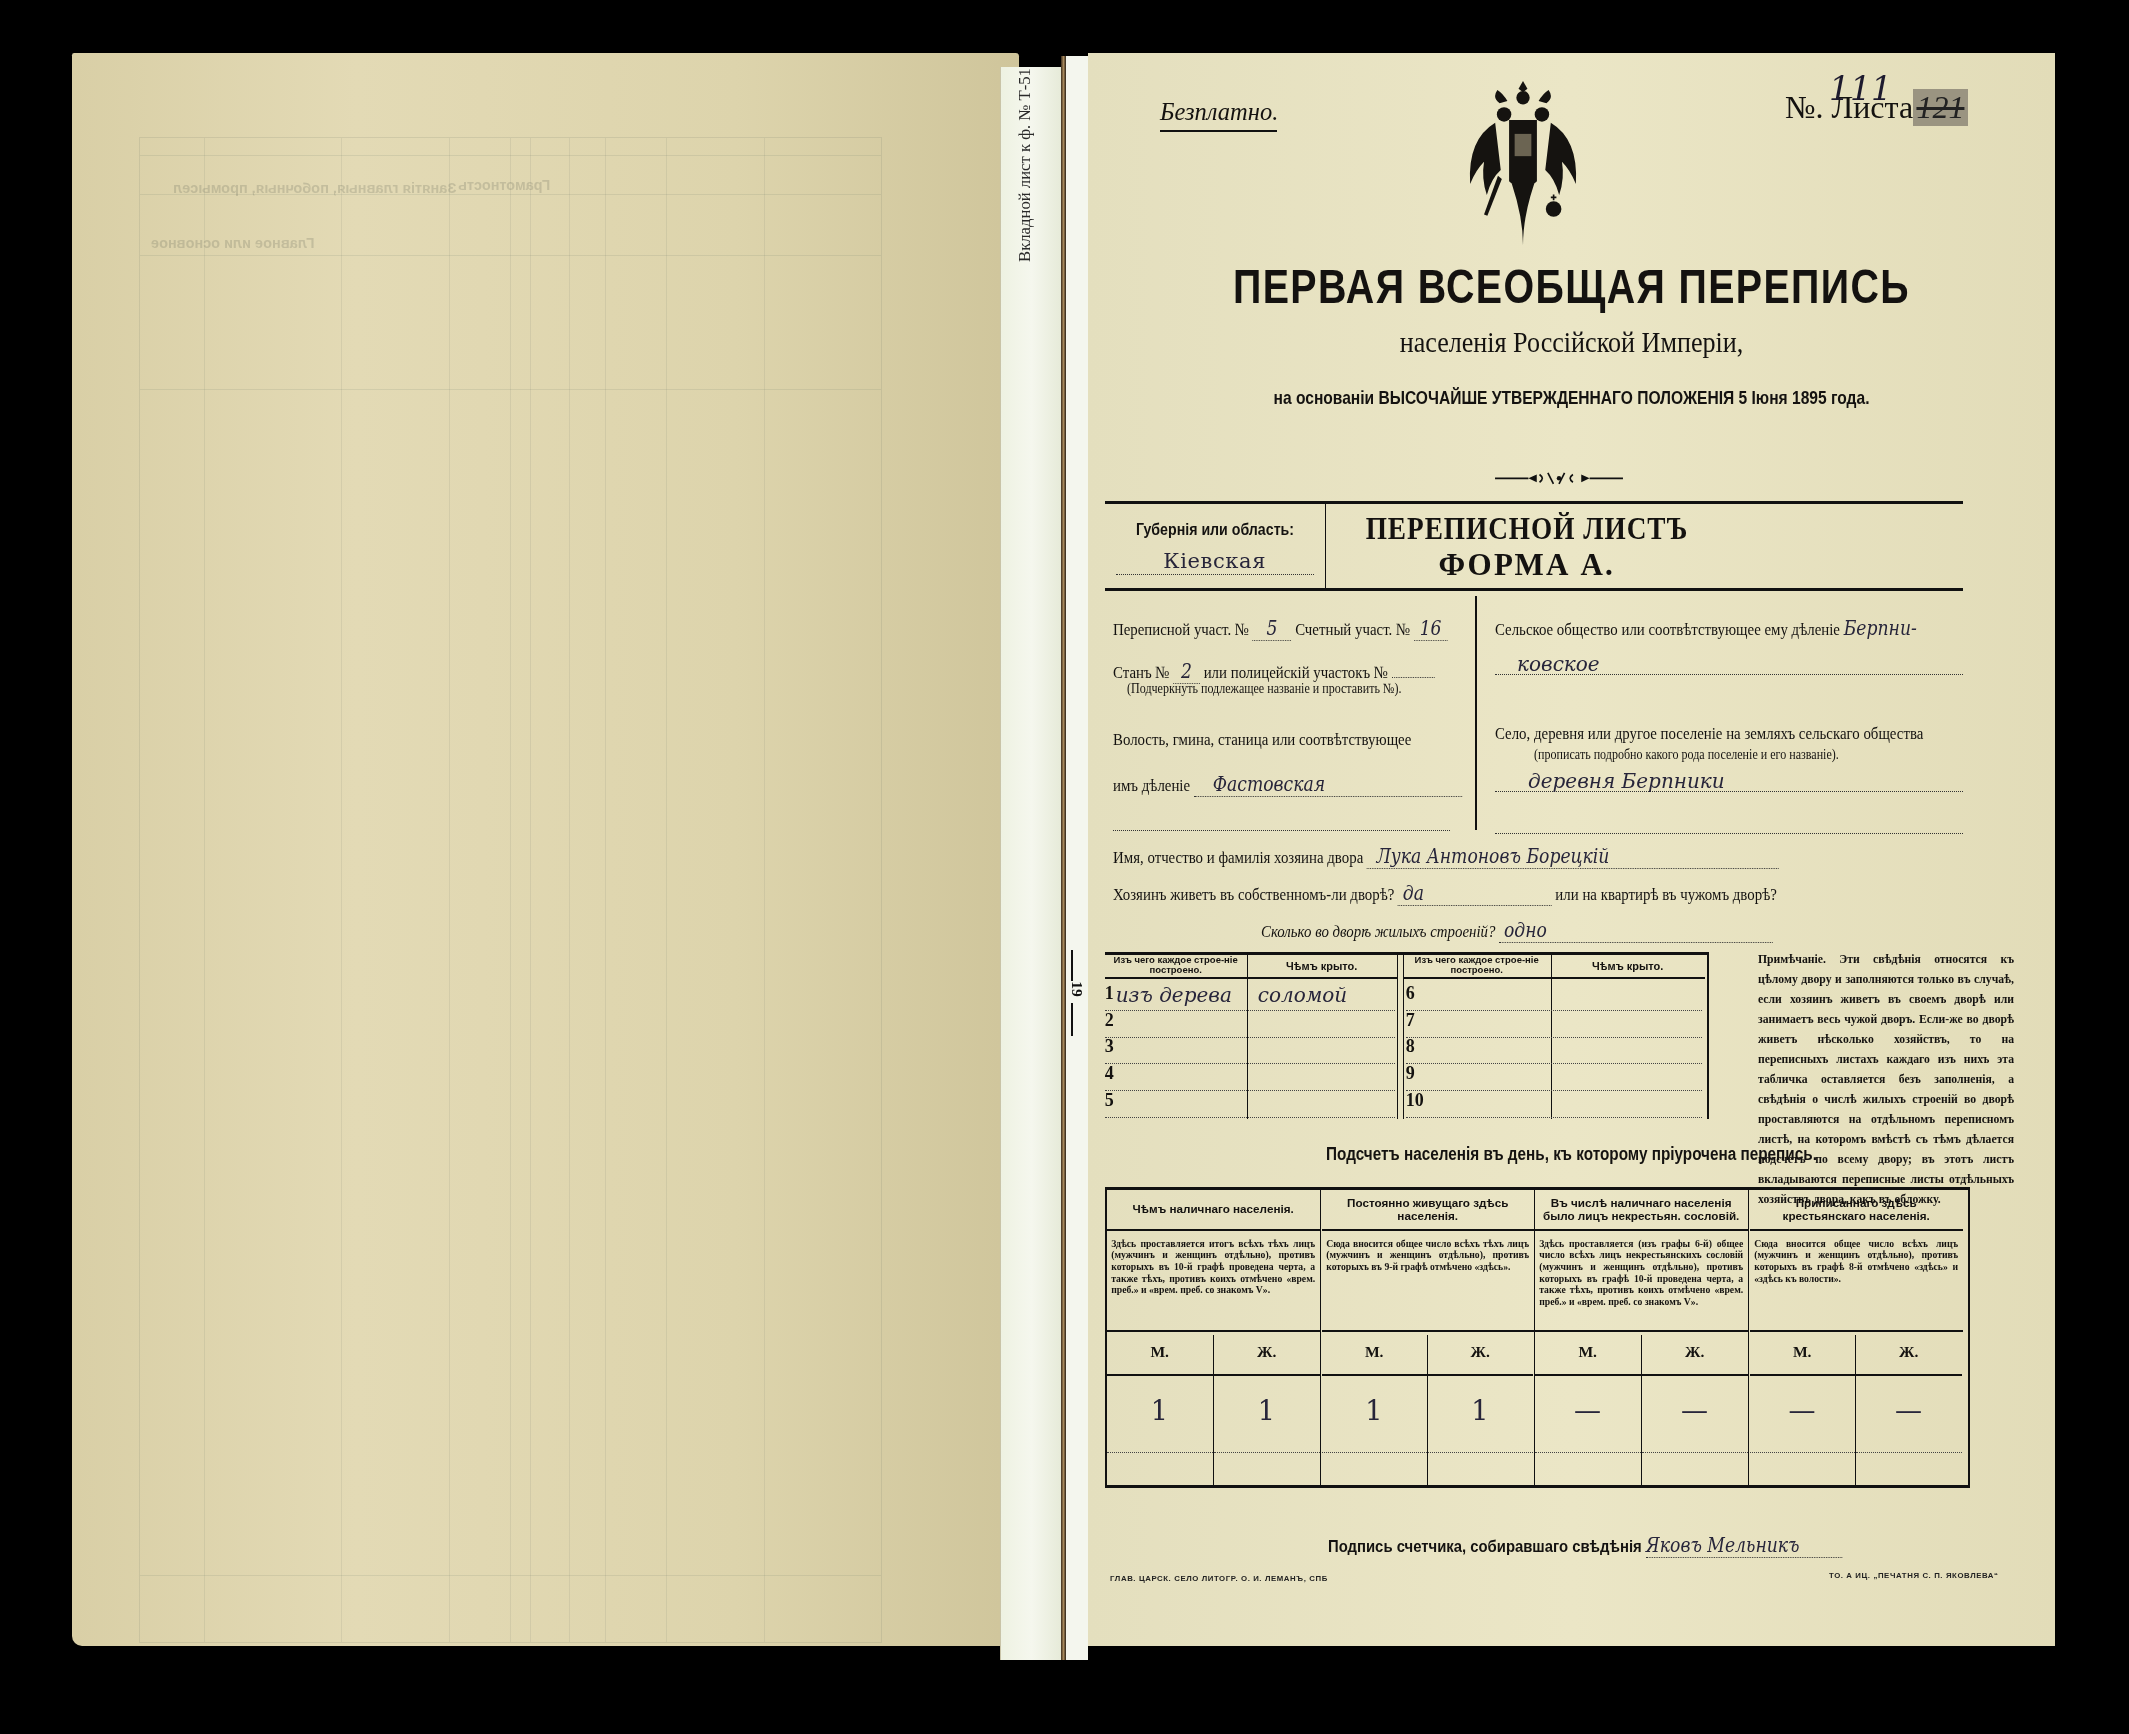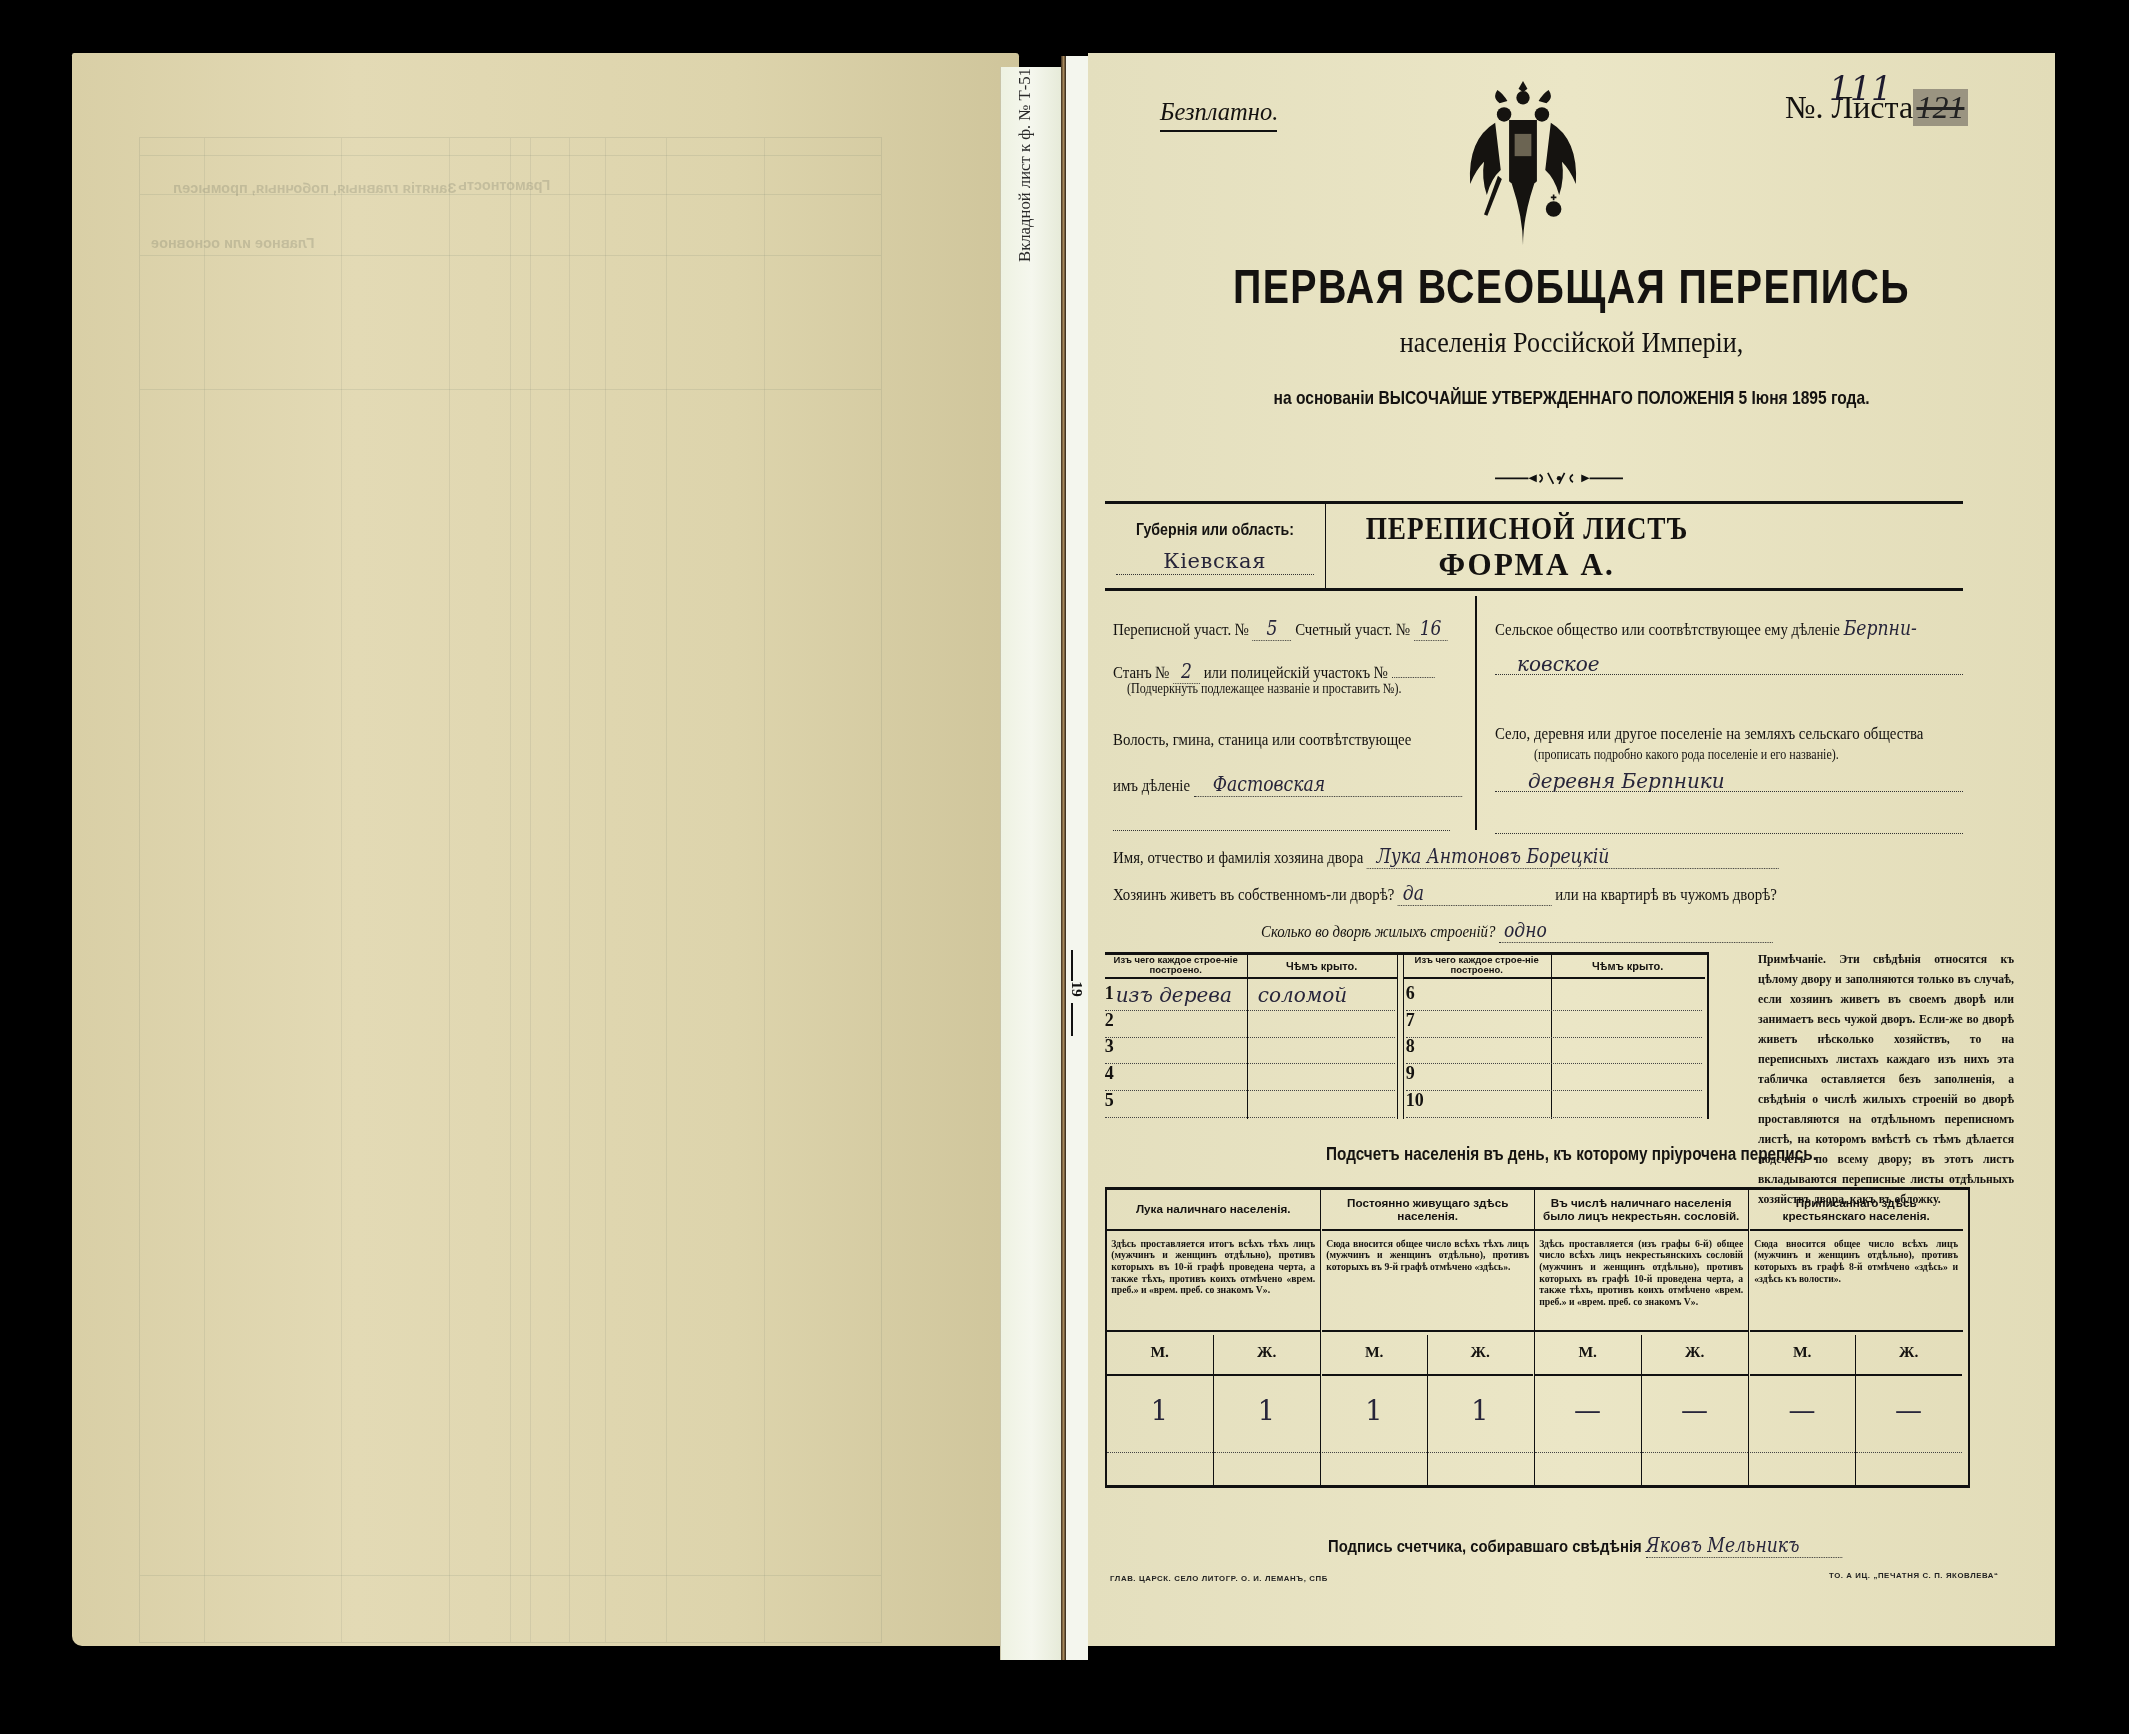--- a/index.html
+++ b/index.html
@@ -260,21 +260,21 @@
     <div class="bld-row" style="left:301px;width:296px;top:81px"><span>8</span></div>
     <div class="bld-row" style="left:301px;width:296px;top:108px"><span>9</span></div>
     <div class="bld-row" style="left:301px;width:296px;top:135px"><span>10</span></div>
   </div>
 
   <div class="abs note-text">Примѣчаніе. Эти свѣдѣнія относятся къ цѣлому двору и заполняются только въ случаѣ, если хозяинъ живетъ въ своемъ дворѣ или занимаетъ весь чужой дворъ. Если-же во дворѣ живетъ нѣсколько хозяйствъ, то на переписныхъ листахъ каждаго изъ нихъ эта табличка оставляется безъ заполненія, а свѣдѣнія о числѣ жилыхъ строеній во дворѣ проставляются на отдѣльномъ переписномъ листѣ, на которомъ вмѣстѣ съ тѣмъ дѣлается подсчетъ по всему двору; въ этотъ листъ вкладываются переписные листы отдѣльныхъ хозяйствъ двора, какъ въ обложку.</div>
 
   <div class="abs pop-title">Подсчетъ населенія въ день, къ которому пріурочена перепись.</div>
   <div class="abs pop-table">
     <div class="pop-col" style="left:0;width:213px">
-      <div class="pop-head">Лука наличнаго населенія.</div>
+      <div class="pop-head">Чѣмъ наличнаго населенія.</div>
       <div class="pop-desc">Здѣсь проставляется итогъ всѣхъ тѣхъ лицъ (мужчинъ и женщинъ отдѣльно), противъ которыхъ въ 10-й графѣ проведена черта, а также тѣхъ, противъ коихъ отмѣчено «врем. преб.» и «врем. преб. со знакомъ V».</div>
       <div class="pop-mf" style="left:0;width:106px">М.</div>
       <div class="pop-mf" style="left:107px;width:106px">Ж.</div>
       <div class="pop-split" style="left:106px"></div>
       <div class="pop-val hand" style="left:0;width:106px">1</div>
       <div class="pop-val hand" style="left:107px;width:106px">1</div>
     </div>
     <div class="pop-col" style="left:215px;width:212px">
       <div class="pop-head">Постоянно живущаго здѣсь населенія.</div>
       <div class="pop-desc">Сюда вносится общее число всѣхъ тѣхъ лицъ (мужчинъ и женщинъ отдѣльно), противъ которыхъ въ 9-й графѣ отмѣчено «здѣсь».</div>

